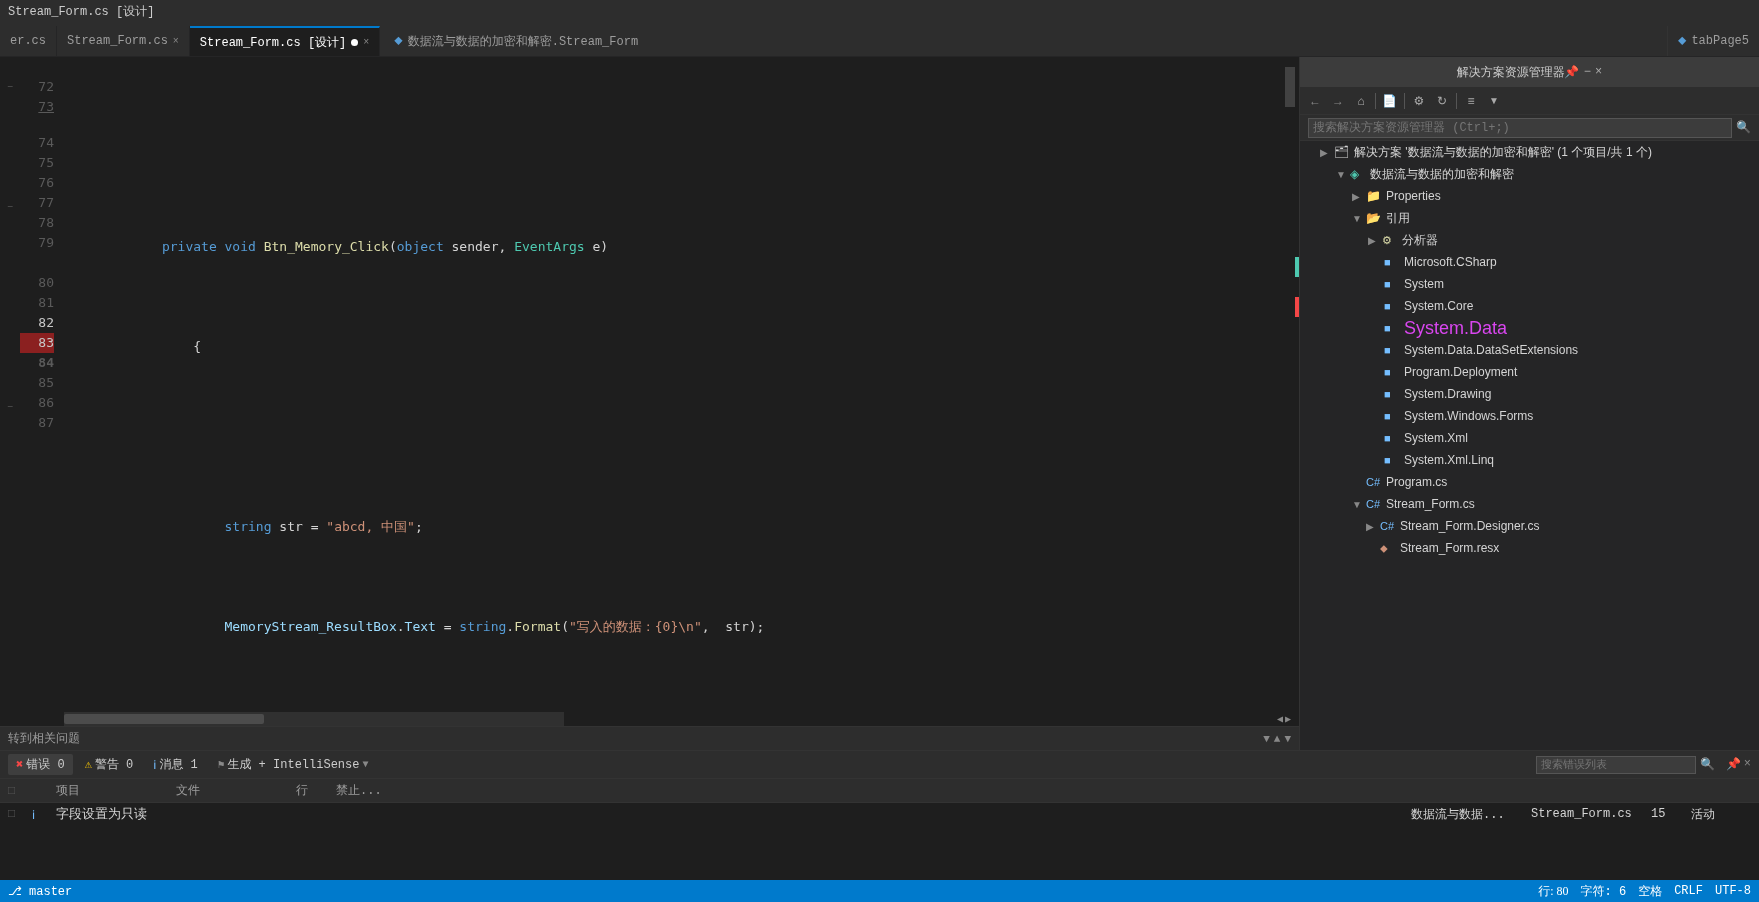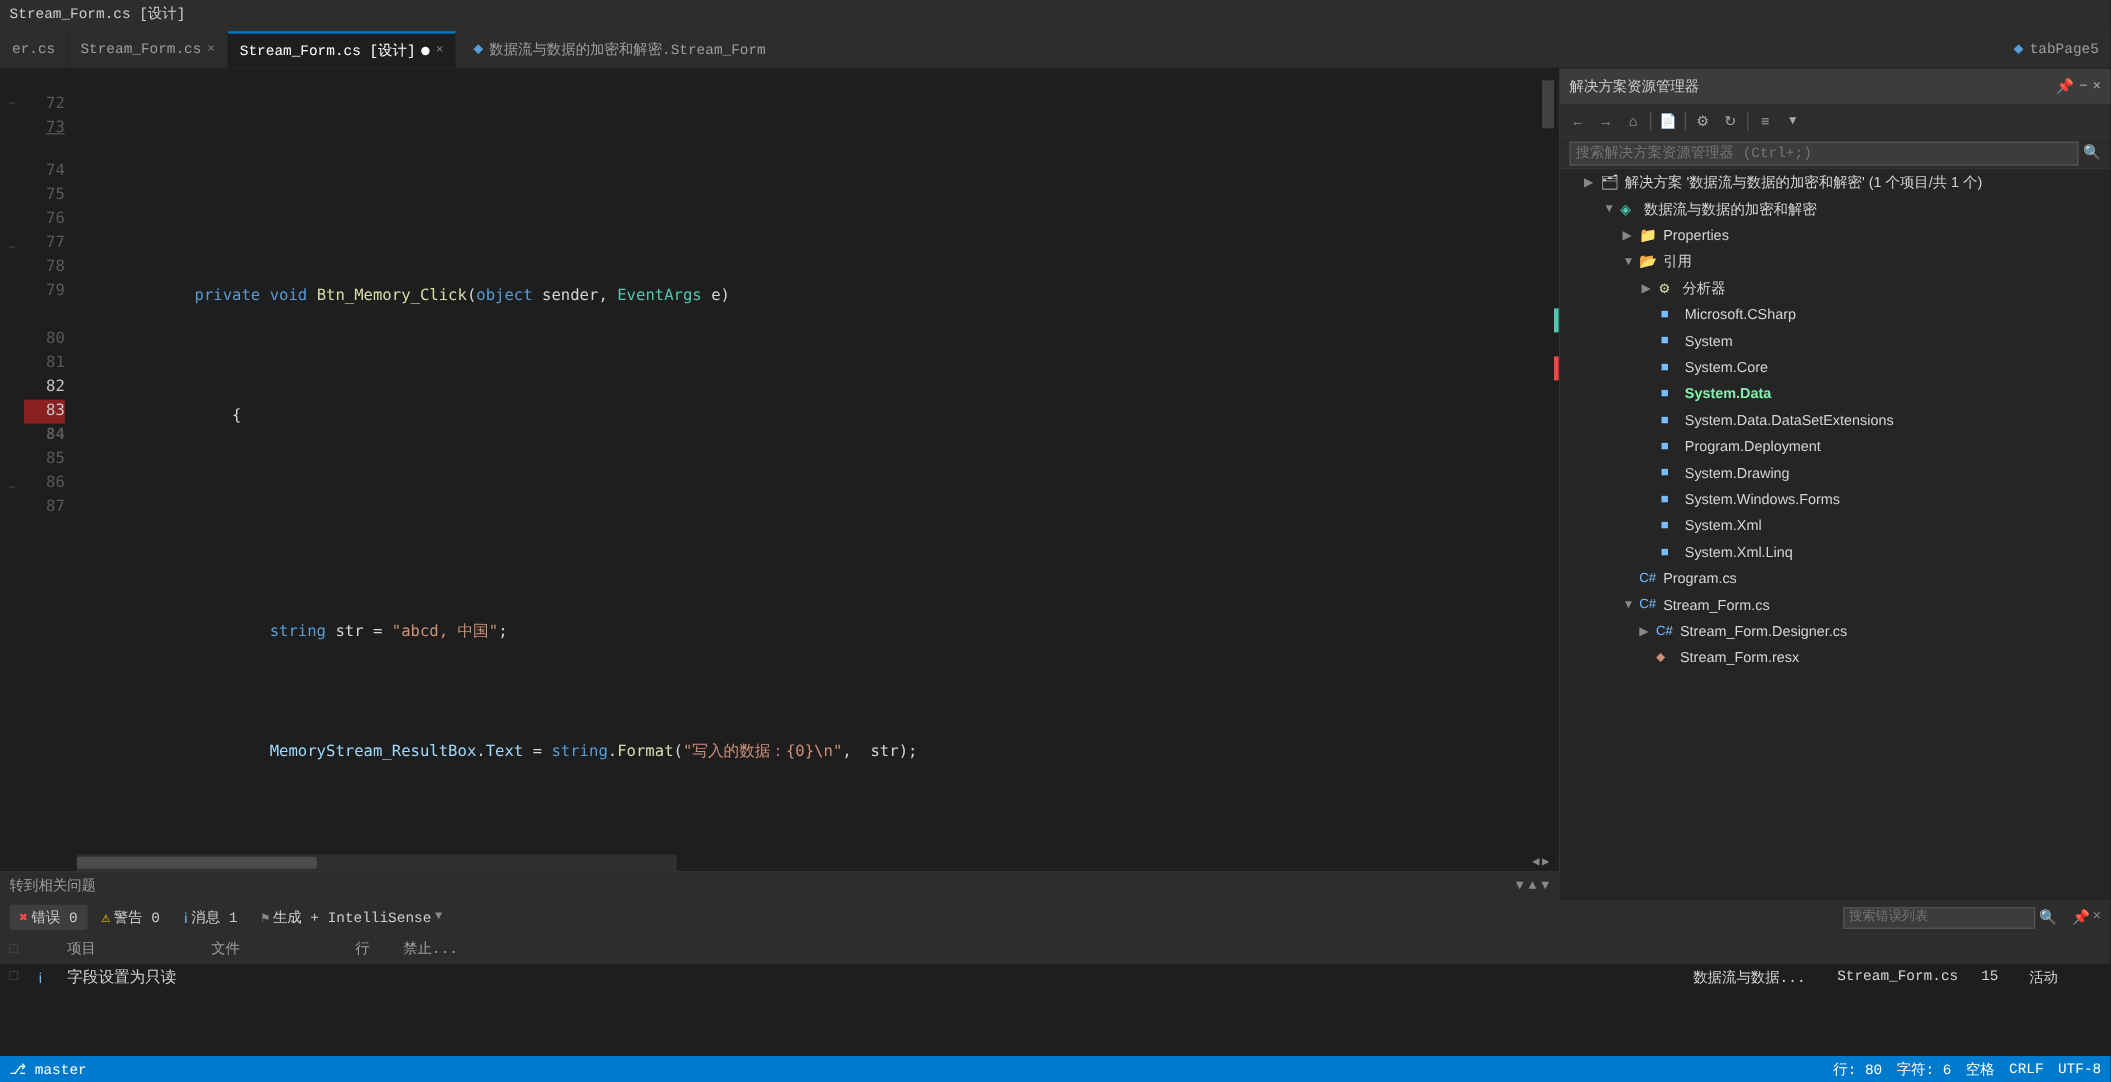--- a/index.html
+++ b/index.html
@@ -205,21 +205,21 @@
           <span style="color:#888;font-size:11px;cursor:pointer;">▼</span>
           <span style="color:#888;font-size:11px;cursor:pointer;">▲</span>
           <span style="color:#888;font-size:11px;cursor:pointer;">▼</span>
         </div>
       </div>
 
     </div>
 
     <div style="width:460px; background:#252526; display:flex; flex-direction:column; border-left:1px solid #333; flex-shrink:0;">
 
-      <div style="height:30px; background:#3c3c3c; display:flex; align-items:center; padding:0 8px; font-size:12px; color:#cccccc; justify-content:space-between;">
+      <div style="height:30px; background:#3c3c3c; display:flex; align-items:center; padding:0 8px; font-size:12px; color:#cccccc; justify-content:center;">
         <span>解决方案资源管理器</span>
         <div style="display:flex; gap:4px;">
           <span style="cursor:pointer; color:#aaa; font-size:12px;">📌</span>
           <span style="cursor:pointer; color:#aaa; font-size:12px;">−</span>
           <span style="cursor:pointer; color:#aaa; font-size:12px;">×</span>
         </div>
       </div>
 
       <div style="height:28px; background:#2d2d2d; display:flex; align-items:center; padding:0 4px; gap:1px; border-bottom:1px solid #333;">
         <button style="width:22px;height:22px;background:none;border:none;color:#888;cursor:pointer;font-size:12px;">←</button>
@@ -299,21 +299,21 @@
 
         <div style="height:22px;display:flex;align-items:center;padding:0 4px;cursor:pointer;">
           <span style="display:inline-block;width:80px;flex-shrink:0;"></span>
           <span style="width:16px;margin-right:4px;font-size:11px;color:#75beff;">■</span>
           <span style="color:#d4d4d4;font-size:12px;">System.Core</span>
         </div>
 
         <div style="height:22px;display:flex;align-items:center;padding:0 4px;cursor:pointer;">
           <span style="display:inline-block;width:80px;flex-shrink:0;"></span>
           <span style="width:16px;margin-right:4px;font-size:11px;color:#75beff;">■</span>
-          <span style="color:#86efac;font-size:12px;font-weight:bold;">System.Data</span>
+          <span style="color:#d946ef;font-size:18px;">System.Data</span>
         </div>
 
         <div style="height:22px;display:flex;align-items:center;padding:0 4px;cursor:pointer;">
           <span style="display:inline-block;width:80px;flex-shrink:0;"></span>
           <span style="width:16px;margin-right:4px;font-size:11px;color:#75beff;">■</span>
           <span style="color:#d4d4d4;font-size:12px;">System.Data.DataSetExtensions</span>
         </div>
 
         <div style="height:22px;display:flex;align-items:center;padding:0 4px;cursor:pointer;">
           <span style="display:inline-block;width:80px;flex-shrink:0;"></span>
@@ -434,20 +434,20 @@
       <span style="width:120px; font-size:12px; color:#d4d4d4;">Stream_Form.cs</span>
       <span style="width:40px; font-size:12px; color:#d4d4d4;">15</span>
       <span style="width:60px; font-size:12px; color:#d4d4d4;">活动</span>
     </div>
 
   </div>
 
   <div style="height:22px; background:#007acc; display:flex; align-items:center; padding:0 8px; font-size:12px; color:#fff; flex-shrink:0; gap:12px;">
     <span style="color:#fff;">⎇ master</span>
     <span style="flex:1;"></span>
-    <span style="cursor:pointer;">行: 80</span>
+    <span style="cursor:pointer;font-family:Liberation Serif, serif;">行: 80</span>
     <span style="cursor:pointer;">字符: 6</span>
     <span style="cursor:pointer;">空格</span>
     <span style="cursor:pointer;">CRLF</span>
     <span style="cursor:pointer;">UTF-8</span>
   </div>
 
 </div>
 
 </body></html>

